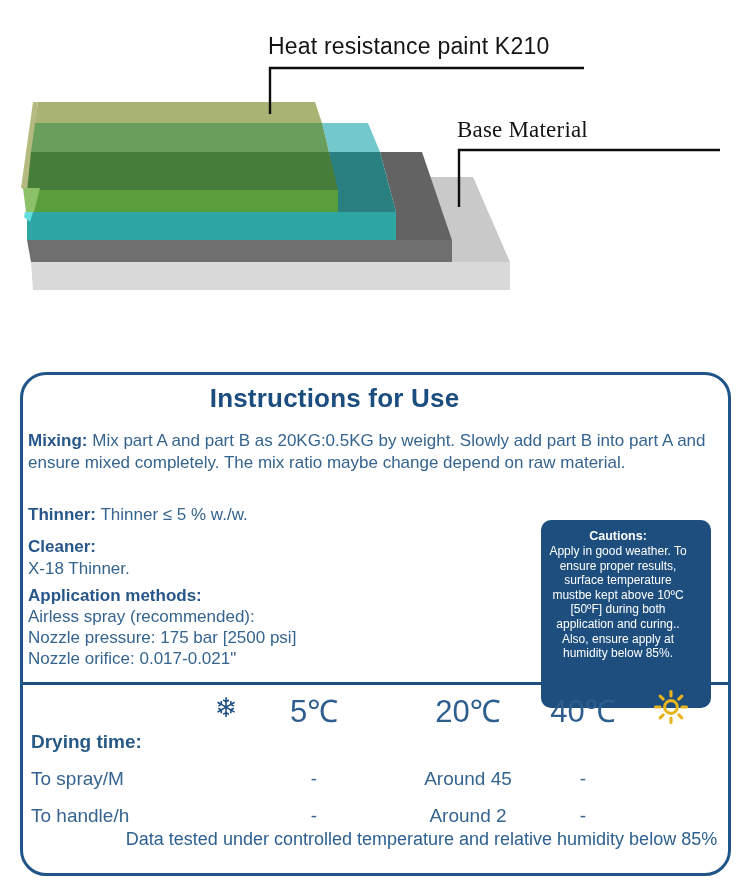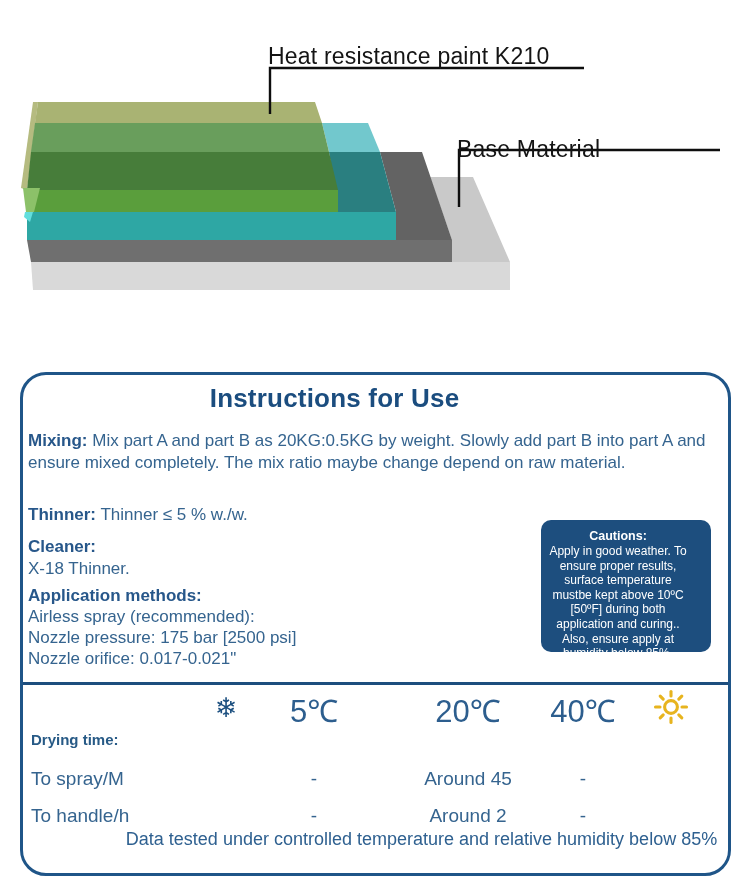--- a/index.html
+++ b/index.html
@@ -4,58 +4,58 @@
 <style>
   html,body { margin:0; padding:0; background:#ffffff; }
   .page {
     position:relative; width:750px; height:881px; background:#ffffff;
     font-family:"Liberation Sans", sans-serif; overflow:hidden;
   }
   .abs { position:absolute; }
 
   
   #diagram-svg { position:absolute; left:0; top:0; }
-  .diag-label { position:absolute; font-size:23px; color:#141414; letter-spacing:0.2px; white-space:nowrap;margin-top:10px; }
+  .diag-label { position:absolute; font-size:23px; color:#141414; letter-spacing:0.2px; white-space:nowrap; }
   .paint-label { left:268px; top:33px; }
-  .base-label  { left:457px; top:126px; }
+  .base-label  { left:457px; top:117px;font-family:Liberation Serif, serif; }
 
   
   .instr-box {
     left:20px; top:372px; width:705px; height:498px;
     border:3px solid #1f5588; border-radius:26px; background:#ffffff;
   }
   .instr-title {
     left:20px; top:383px; width:629px; text-align:center;
     font-size:26px; font-weight:bold; color:#1b4d7f; letter-spacing:0.2px;
   }
   .body-text { font-size:17px; line-height:22px; color:#35648f; }
   .body-text b, .blabel { font-weight:bold; color:#27578a; }
   .mixing   { left:28px; top:430px; width:700px; }
   .thinner  { left:28px; top:504px; white-space:nowrap; }
   .cleaner  { left:28px; top:536px; }
   .application { left:28px; top:585px; line-height:21px; }
 
   .cautions {
-    left:541px; top:520px; width:170px; height:132px; box-sizing:border-box;
+    left:541px; top:520px; width:170px; height:188px; box-sizing:border-box;
     background:#1d4e7e; border-radius:10px; color:#ffffff;
     text-align:center; padding:9px 22px 6px 6px;
   }
   .cautions-title { font-size:12.5px; font-weight:bold; line-height:15px; }
   .cautions-text  { font-size:12px; line-height:14.6px; }
 
   .table-rule { left:23px; top:682px; width:705px; height:3px; background:#1d4e7e; }
 
   .th-temp {
     top:689px; transform:translateX(-50%);
     font-size:31px; color:#2d5e8e; white-space:nowrap;
   }
   .snowflake { left:226px; top:692px; transform:translateX(-50%); font-size:27px; color:#1d5080; }
   .sun-wrap  { left:653px; top:689px; width:36px; height:36px; }
 
-  .drying-label { left:31px; top:731px; font-size:15px; font-weight:bold; color:#275a86; }
+  .drying-label { left:31px; top:731px; font-size:19px; font-weight:bold; color:#275a86; }
   .row-label { font-size:19px; color:#35648f; white-space:nowrap; left:31px; }
   .cell { font-size:19px; color:#35648f; transform:translateX(-50%); white-space:nowrap; }
   .r1 { top:768px; }
   .r2 { top:805px; }
   .c1 { left:314px; }
   .c2 { left:468px; }
   .c3 { left:583px; }
 
   .table-note {
     left:20px; top:829px; width:711px; text-align:center;

